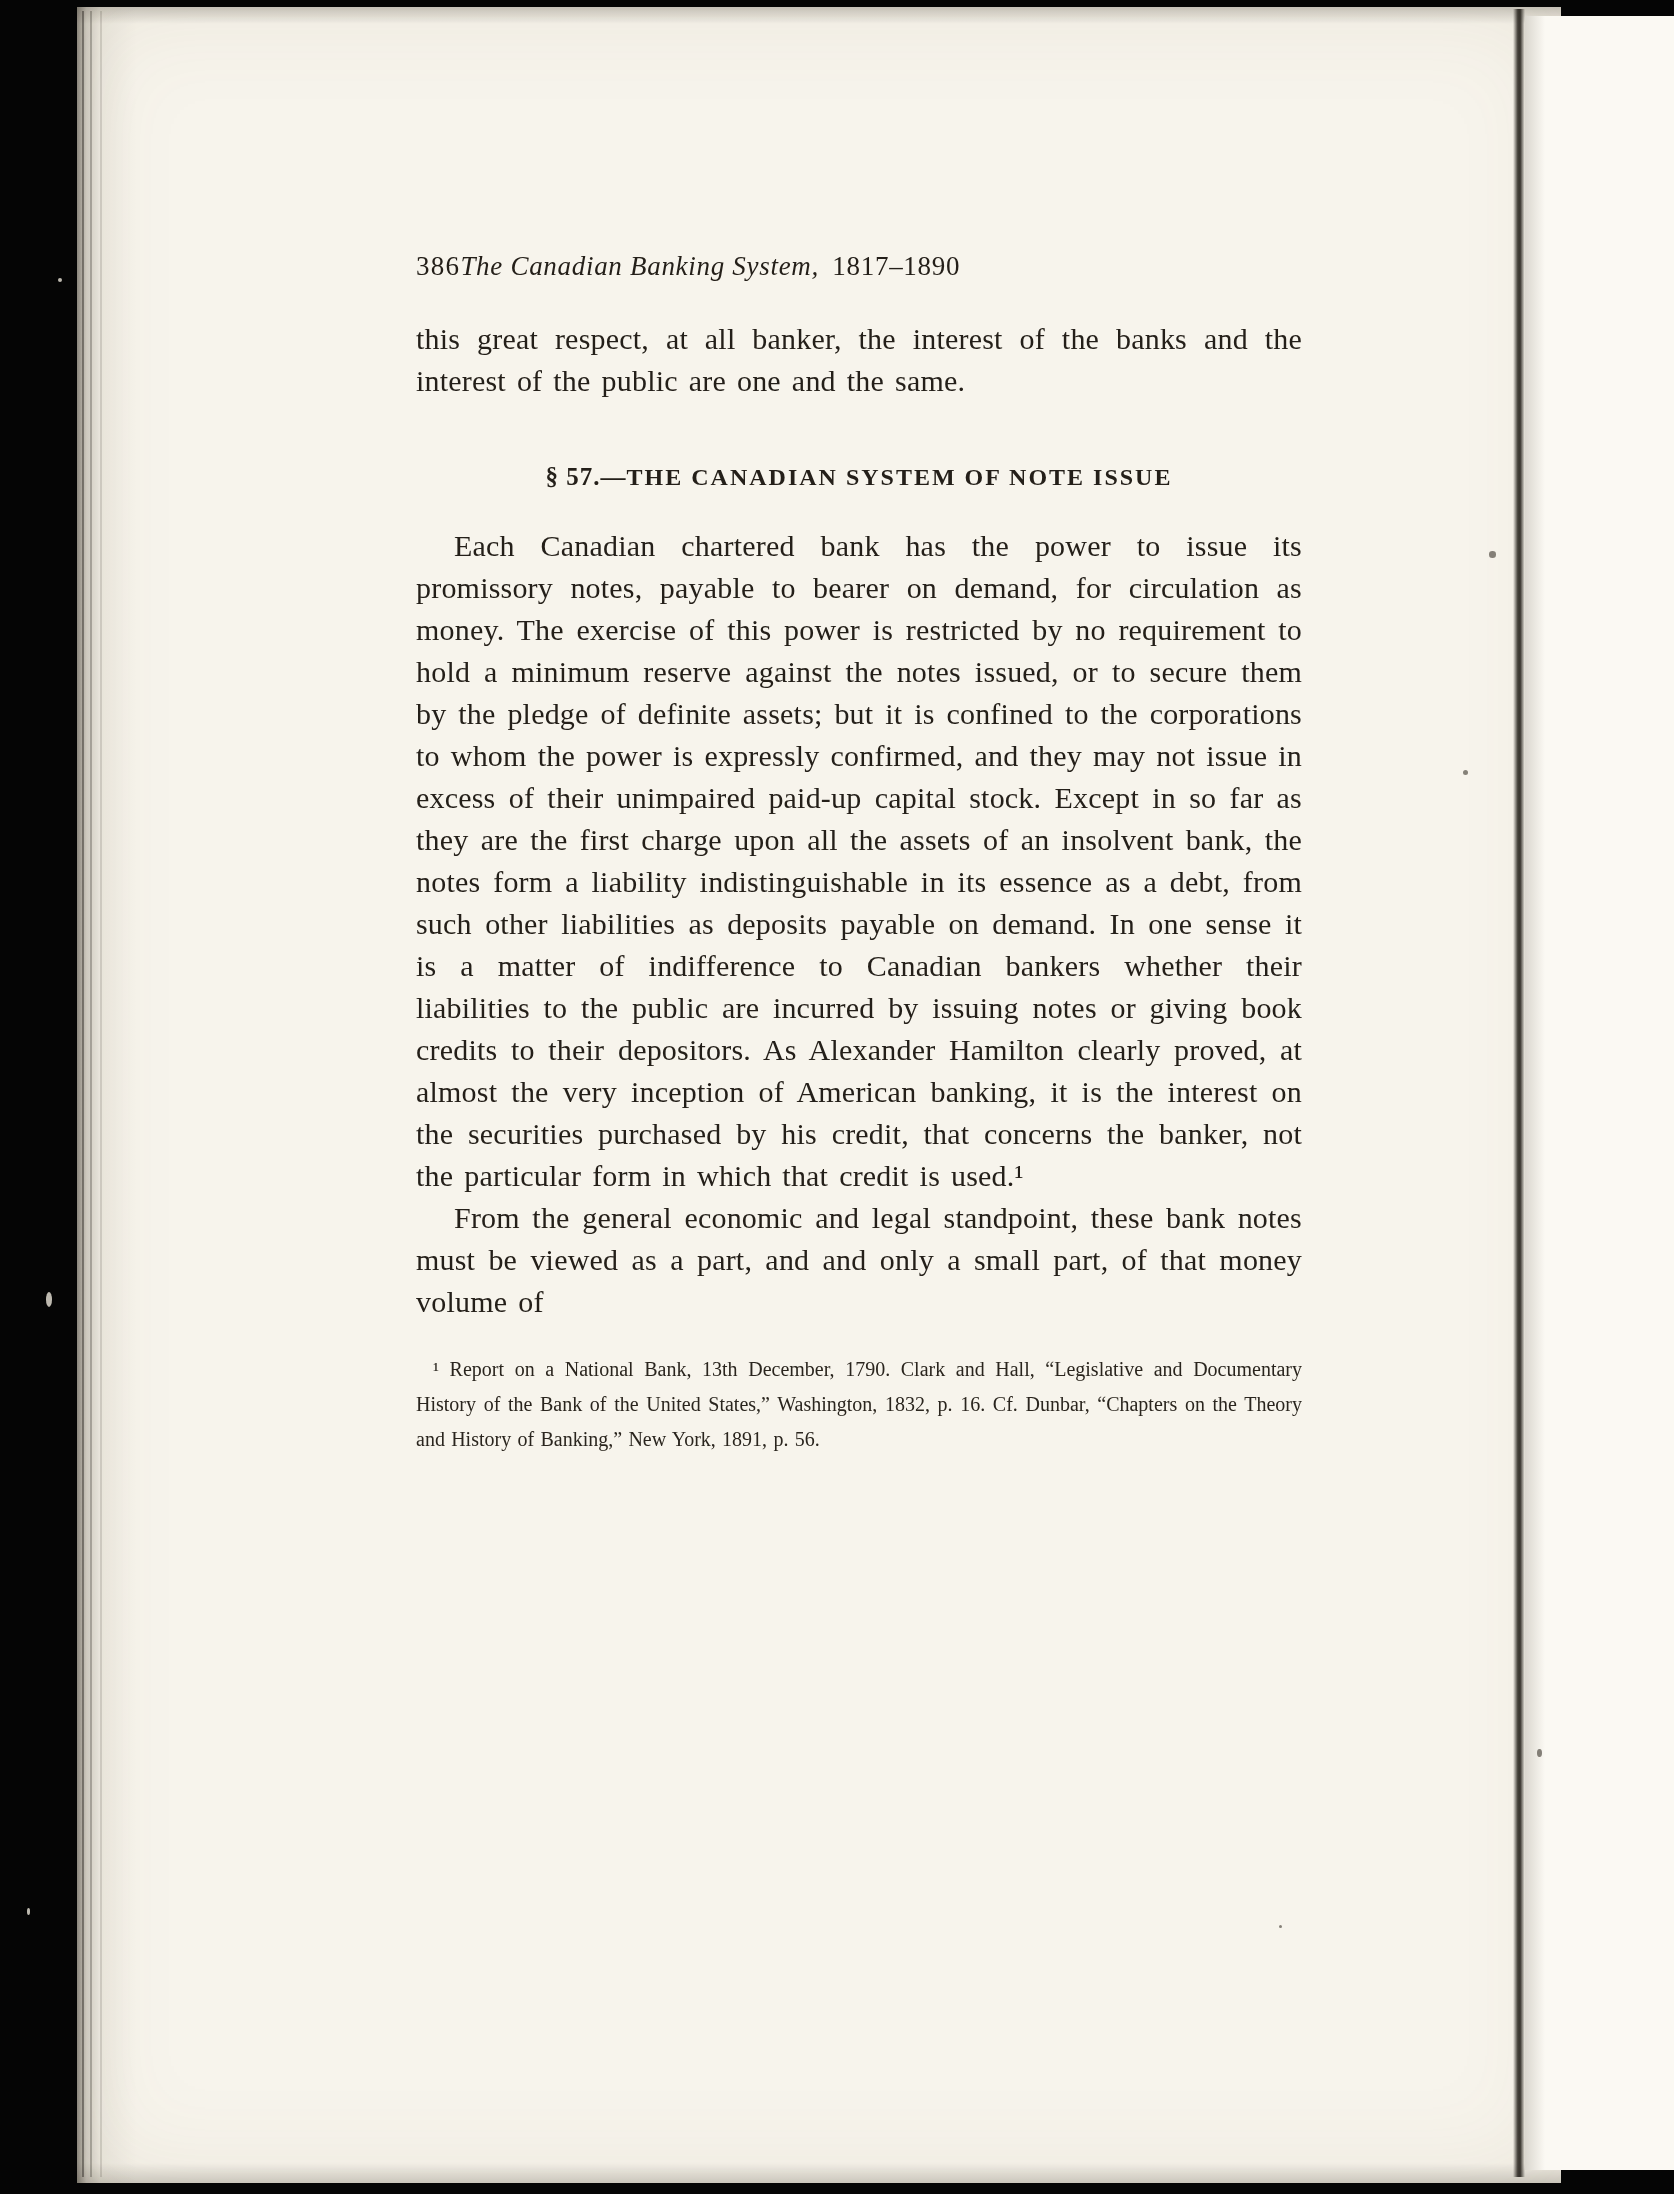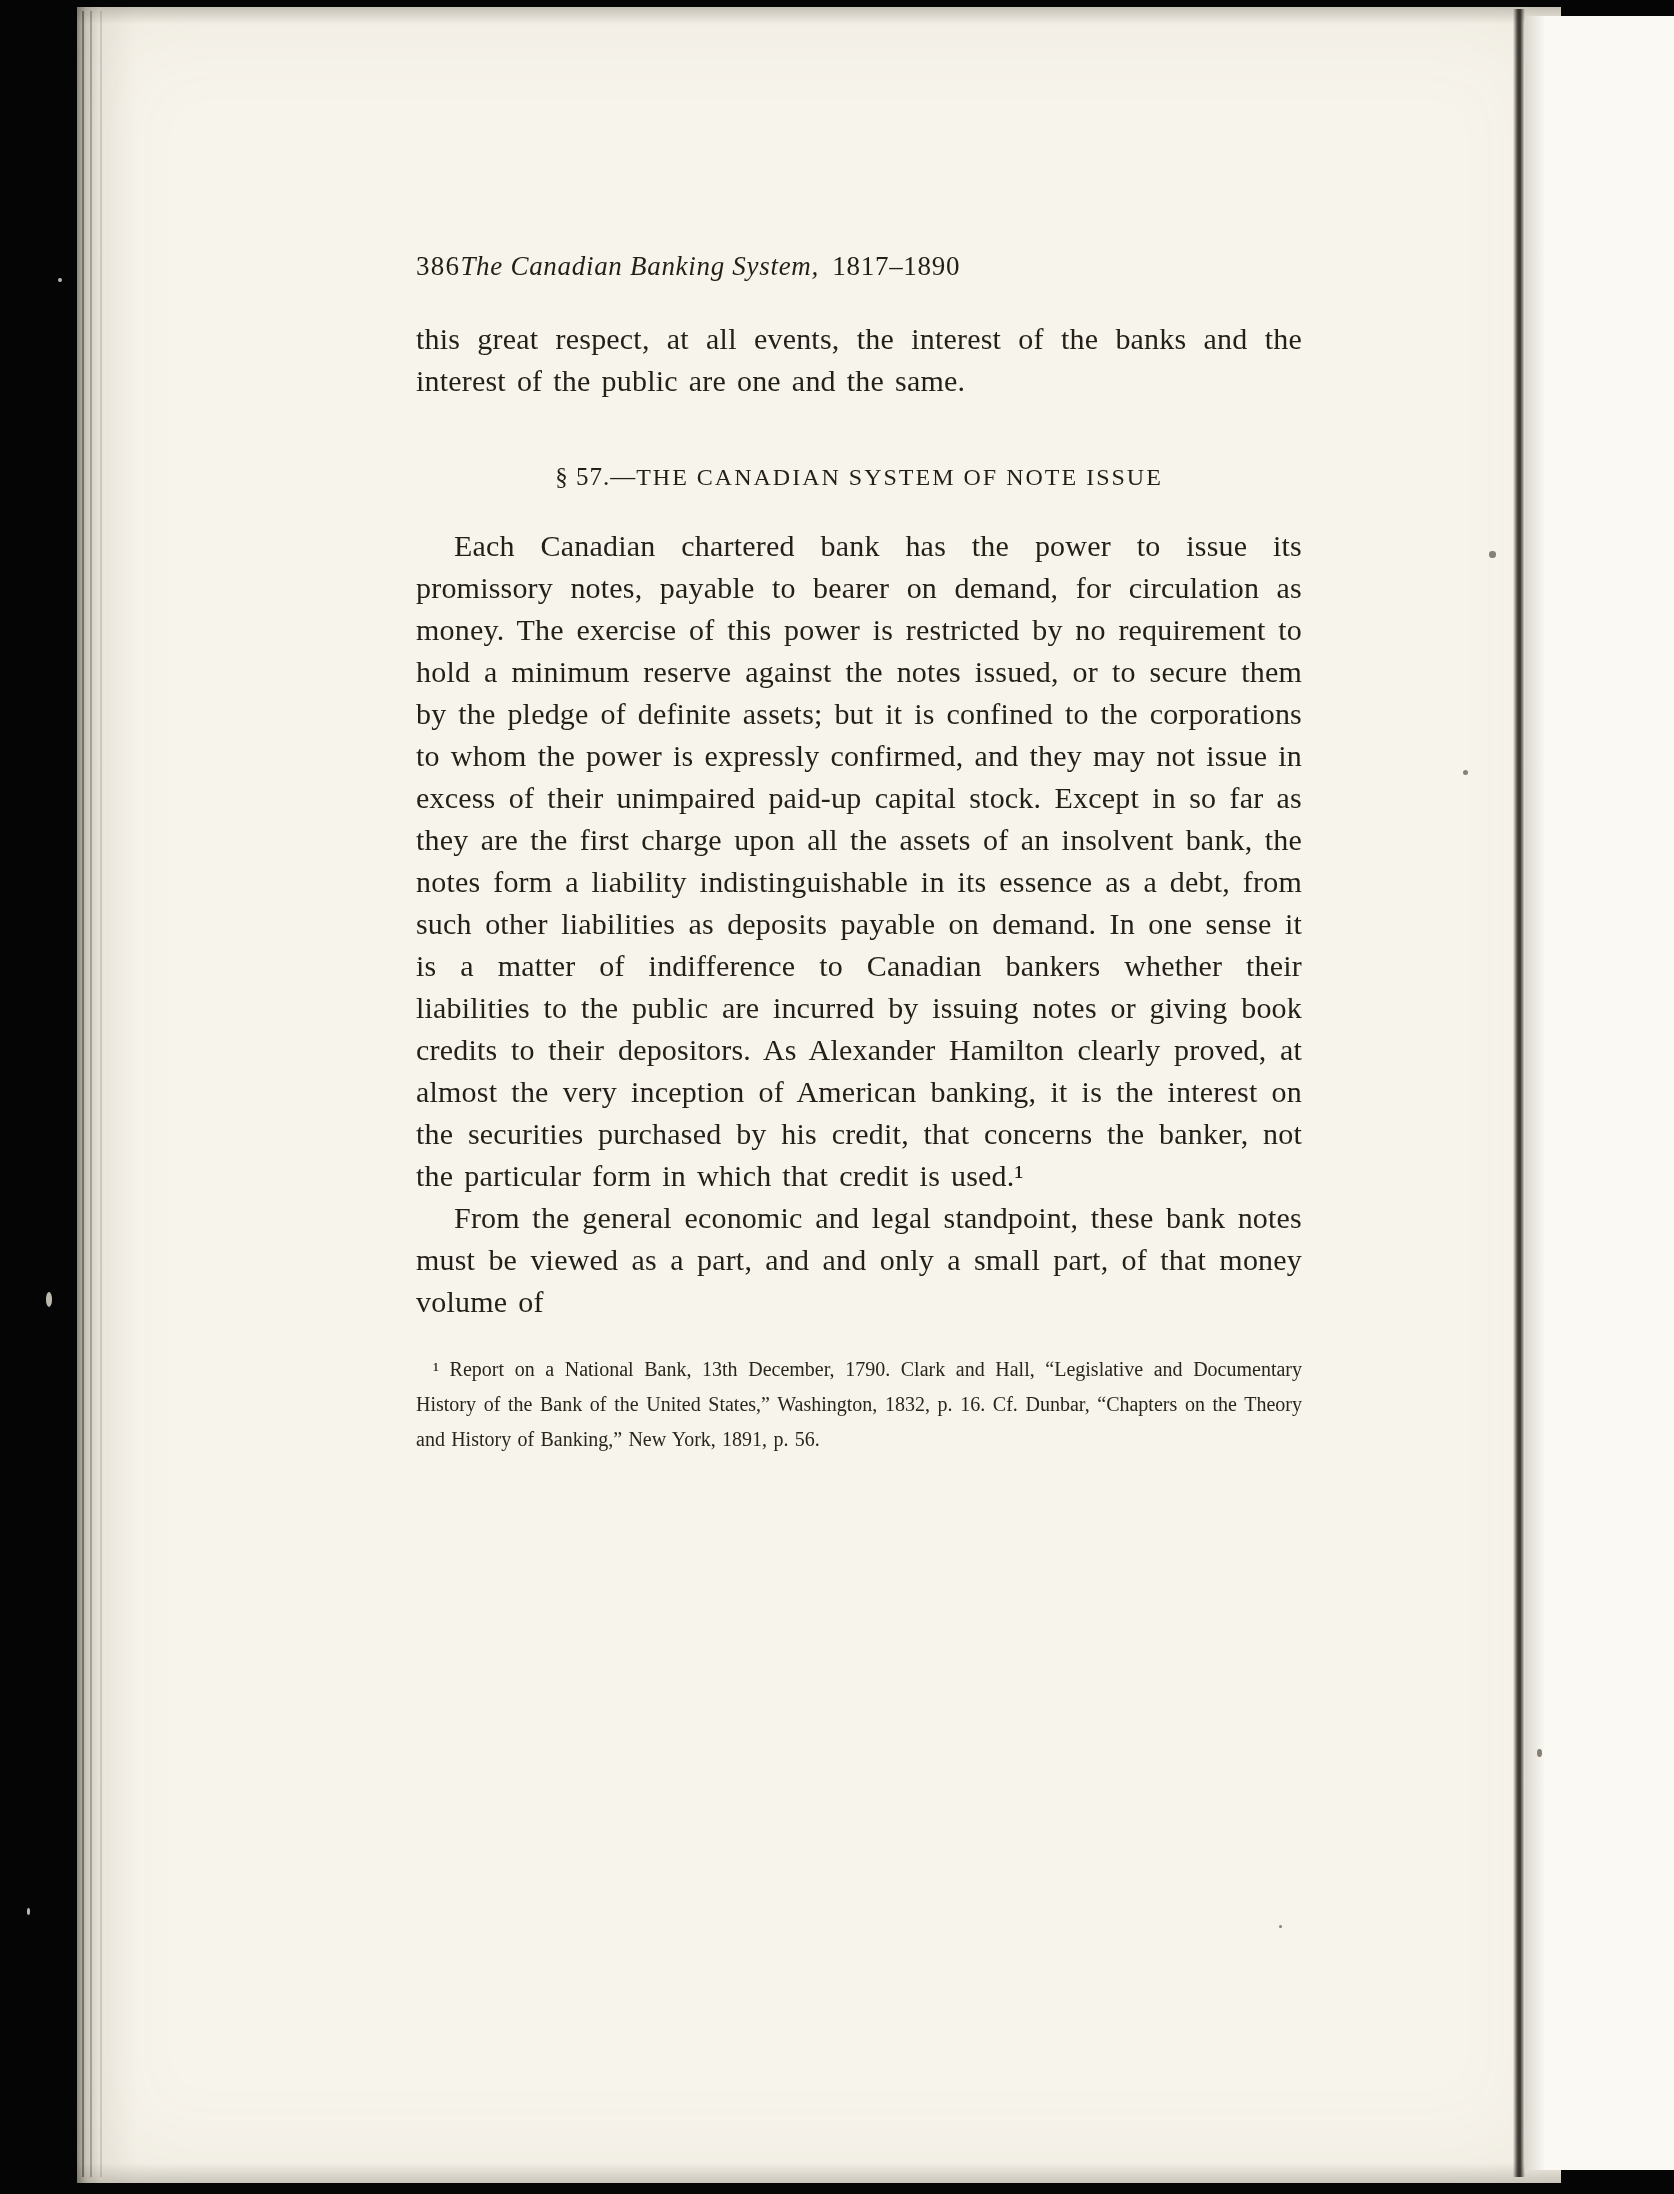--- a/index.html
+++ b/index.html
@@ -114,21 +114,21 @@
     word-spacing: 3.3px;
   }
   p.intro { margin-top: 33px; }
   p.first  { margin-top: 34px; text-indent: 38px; }
   p.second { margin-top: 0;   text-indent: 38px; }
 
   .section-heading {
     margin: 61px 0 0 0;
     text-align: center;
     font-size: 24px;
-    font-weight: normal;
+    font-weight: bold;
     letter-spacing: 1px;
     white-space: nowrap;
   }
   .section-heading .num { font-size: 25px; }
   .section-heading .cap { letter-spacing: 2px; }
 
   .footnote {
     margin-top: 29px;
     font-size: 20px;
     line-height: 35px;
@@ -151,21 +151,21 @@
     <div class="text-block">
 
       <div class="running-header">
         <span class="page-number">386</span>
         <span class="running-title">
           <span class="ital">The Canadian Banking System,</span>
           <span class="year">1817–1890</span>
         </span>
       </div>
 
-      <p class="body-text intro">this great respect, at all events, the interest of the banks and the interest of the public are one and the same.</p>
+      <p class="body-text intro">this great respect, at all banker, the interest of the banks and the interest of the public are one and the same.</p>
 
       <h2 class="section-heading">
         <span class="num">§ 57.—</span><span class="cap">THE CANADIAN SYSTEM OF NOTE ISSUE</span>
       </h2>
 
       <p class="body-text first">Each Canadian chartered bank has the power to issue its promissory notes, payable to bearer on demand, for circulation as money. The exercise of this power is restricted by no requirement to hold a minimum reserve against the notes issued, or to secure them by the pledge of definite assets; but it is confined to the corporations to whom the power is expressly confirmed, and they may not issue in excess of their unimpaired paid-up capital stock. Except in so far as they are the first charge upon all the assets of an insolvent bank, the notes form a liability indistinguishable in its essence as a debt, from such other liabilities as deposits payable on demand. In one sense it is a matter of indifference to Canadian bankers whether their liabilities to the public are incurred by issuing notes or giving book credits to their depositors. As Alexander Hamilton clearly proved, at almost the very inception of American banking, it is the interest on the securities purchased by his credit, that concerns the banker, not the particular form in which that credit is used.¹</p>
 
       <p class="body-text second">From the general economic and legal standpoint, these bank notes must be viewed as a part, and and only a small part, of that money volume of</p>
 
       <div class="footnote">¹ Report on a National Bank, 13th December, 1790. Clark and Hall, “Legislative and Documentary History of the Bank of the United States,” Washington, 1832, p. 16. Cf. Dunbar, “Chapters on the Theory and History of Banking,” New York, 1891, p. 56.</div>

